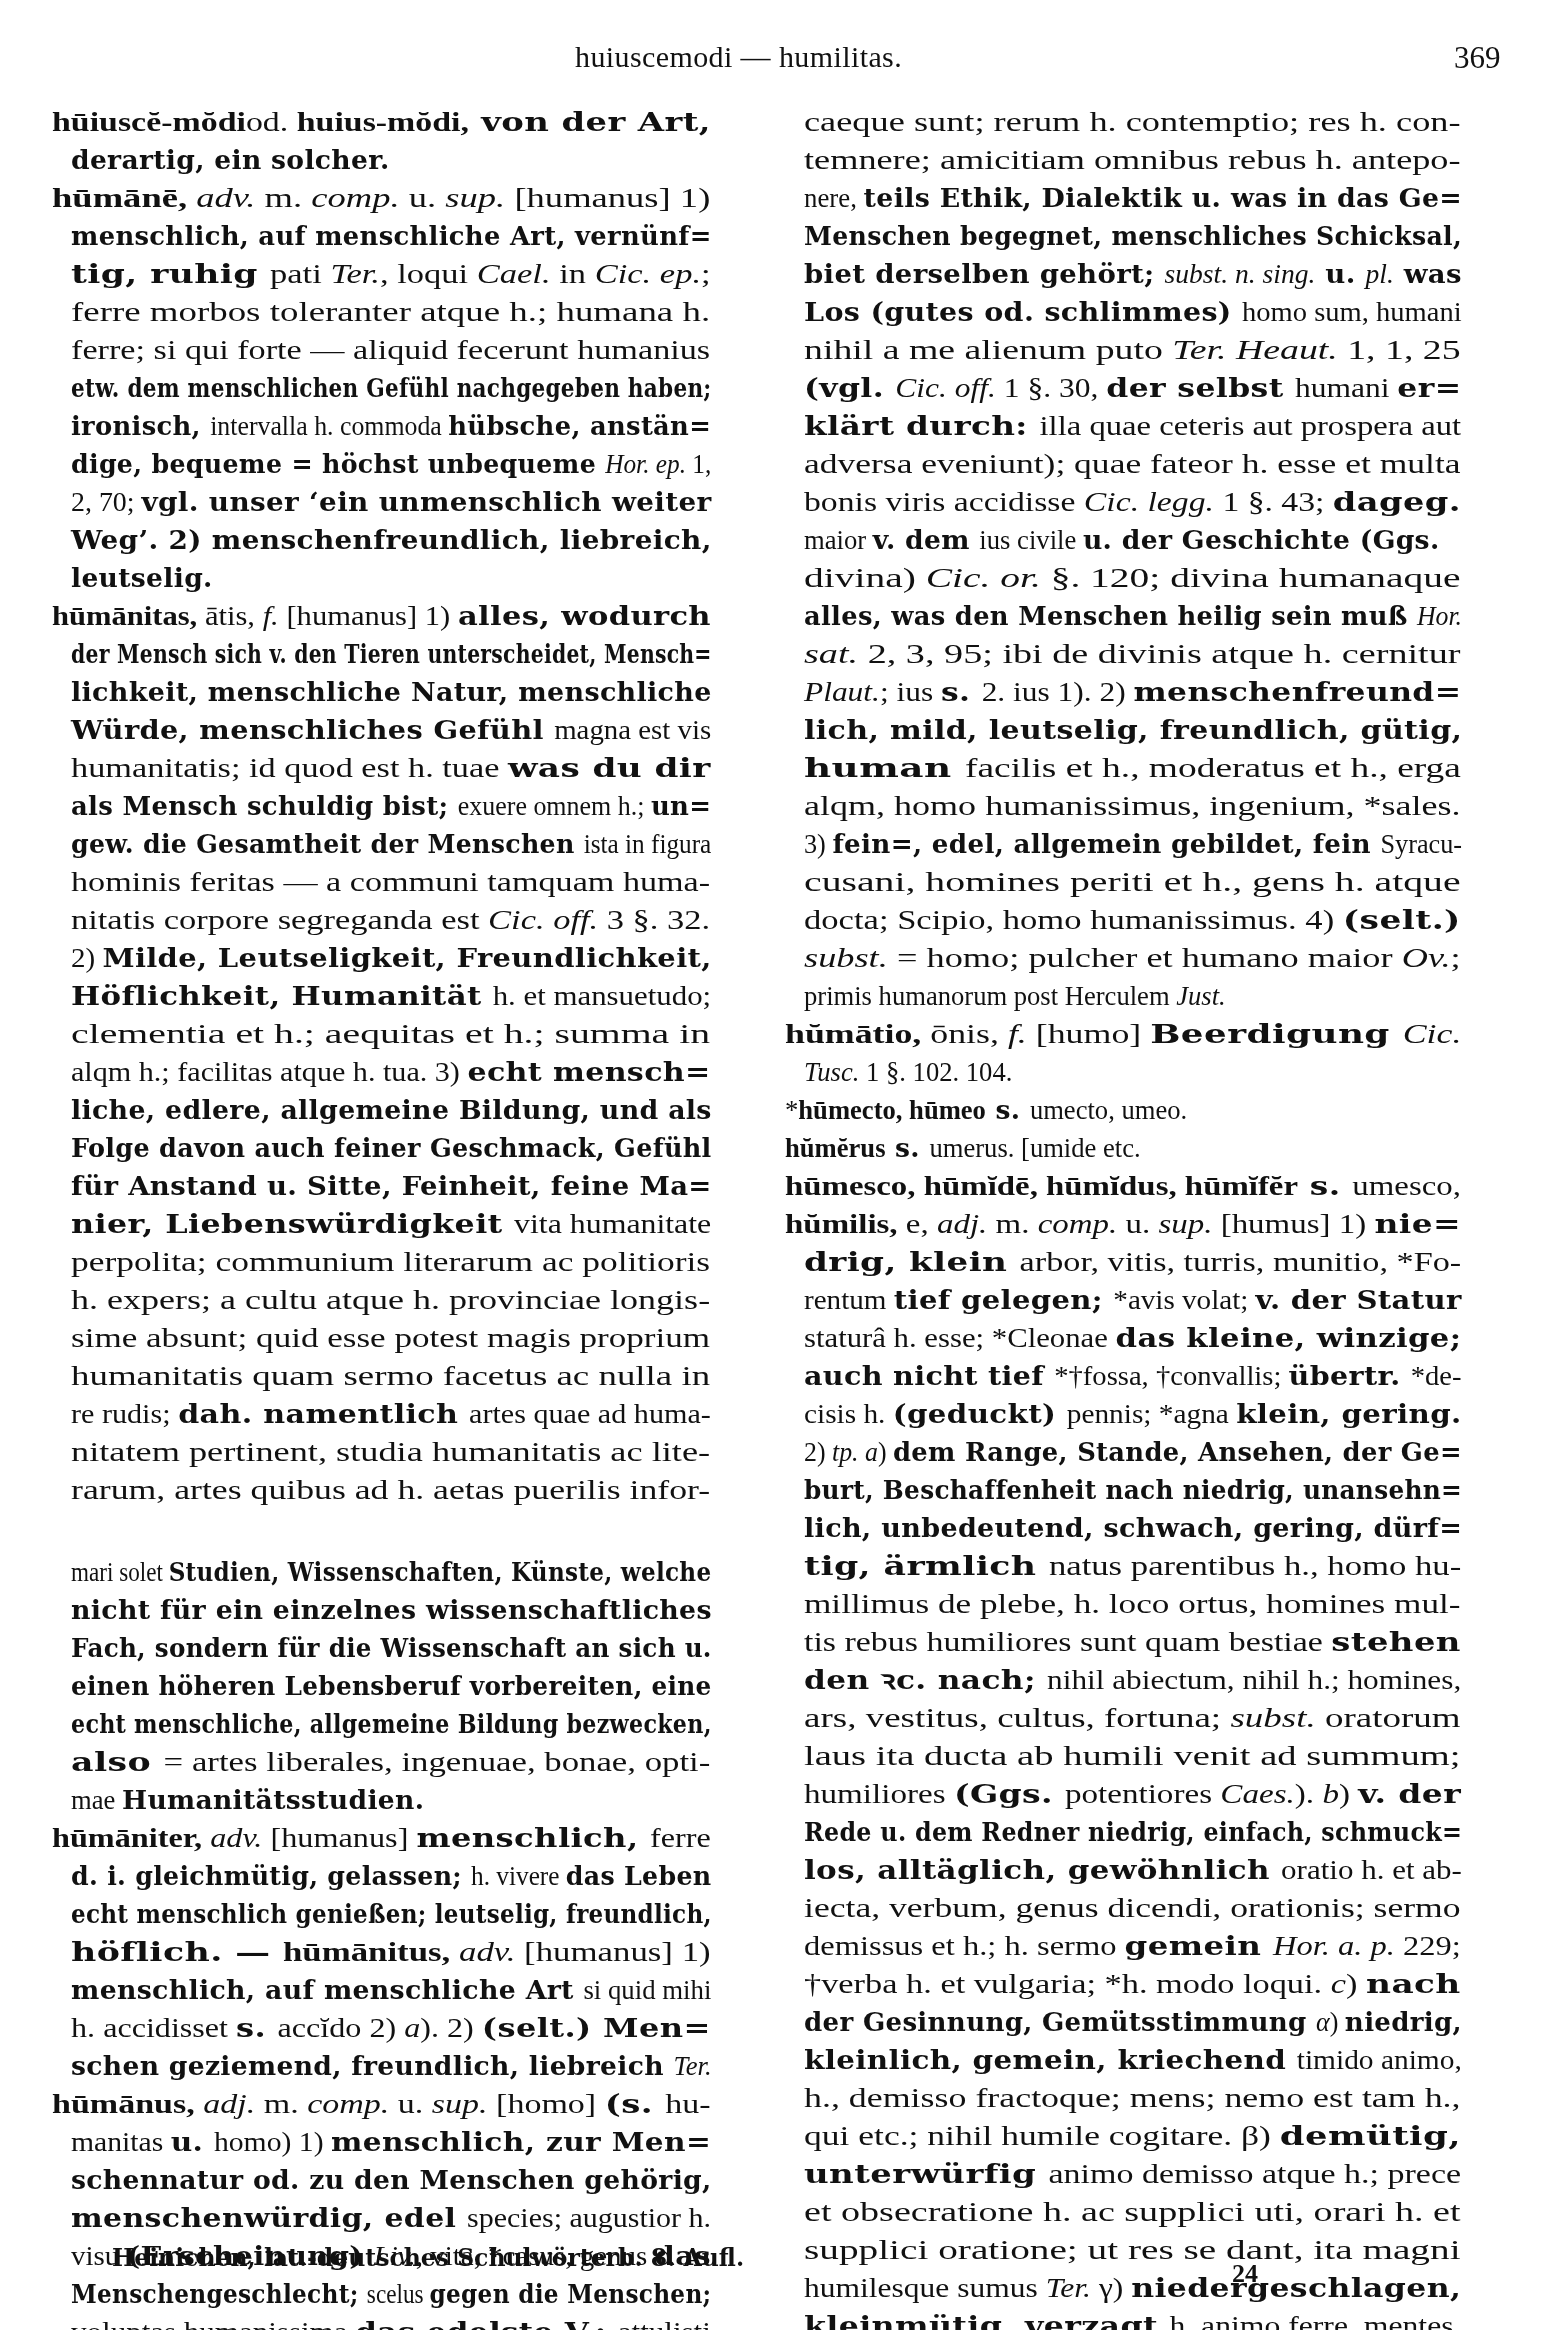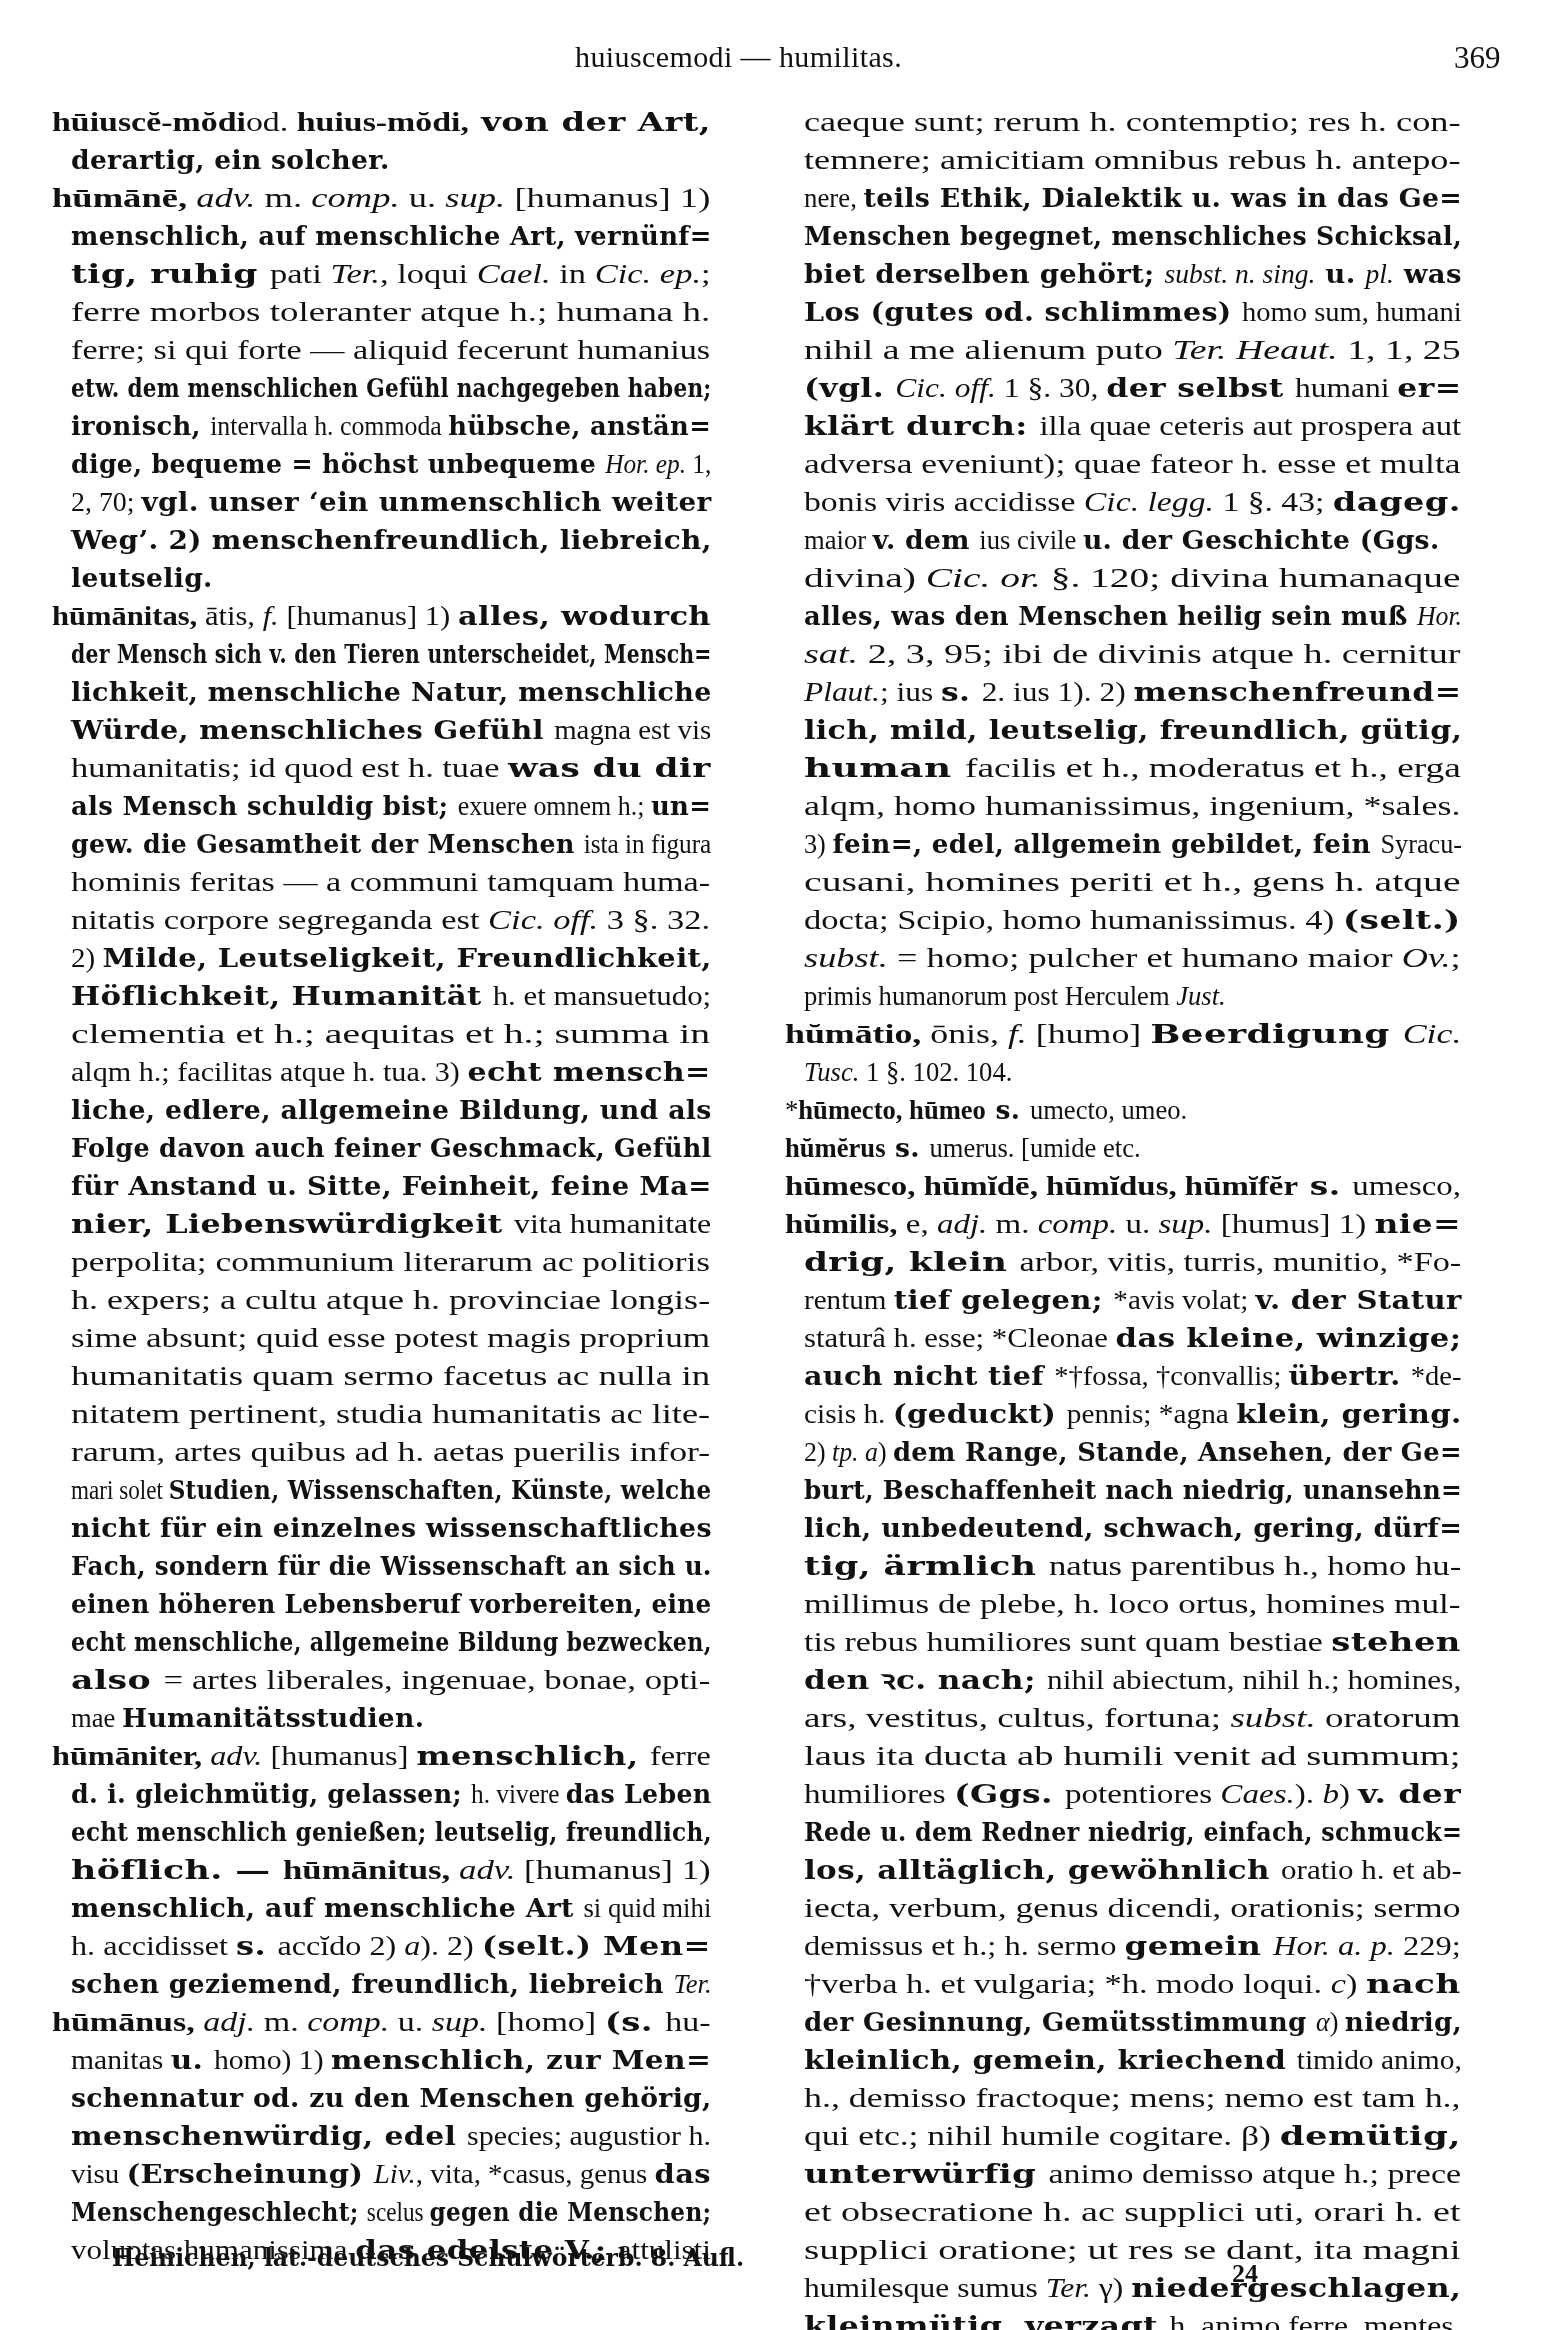--- a/index.html
+++ b/index.html
@@ -57,23 +57,24 @@
     <div class="line indent" style="padding-left: 19px;"><span class="scale" style="transform: scaleX(1.4947);"><span>clementia et h.; aequitas et h.; summa in</span></span></div>
     <div class="line indent" style="padding-left: 19px;"><span class="scale" style="transform: scaleX(1.1325);"><span>alqm h.; facilitas atque h. tua.  3) </span><span class="g">echt mensch=</span></span></div>
     <div class="line indent" style="padding-left: 19px;"><span class="scale" style="transform: scaleX(1.0086);"><span class="g">liche, edlere, allgemeine Bildung, und als</span></span></div>
     <div class="line indent" style="padding-left: 19px;"><span class="scale" style="transform: scaleX(0.9593);"><span class="g">Folge davon auch feiner Geschmack, Gefühl</span></span></div>
     <div class="line indent" style="padding-left: 19px;"><span class="scale" style="transform: scaleX(1.0351);"><span class="g">für Anstand u. Sitte, Feinheit, feine Ma=</span></span></div>
     <div class="line indent" style="padding-left: 19px;"><span class="scale" style="transform: scaleX(1.1969);"><span class="g">nier, Liebenswürdigkeit </span><span>vita humanitate</span></span></div>
     <div class="line indent" style="padding-left: 19px;"><span class="scale" style="transform: scaleX(1.3313);"><span>perpolita; communium literarum ac politioris</span></span></div>
     <div class="line indent" style="padding-left: 19px;"><span class="scale" style="transform: scaleX(1.3544);"><span>h. expers; a cultu atque h. provinciae longis-</span></span></div>
     <div class="line indent" style="padding-left: 19px;"><span class="scale" style="transform: scaleX(1.319);"><span>sime absunt; quid esse potest magis proprium</span></span></div>
     <div class="line indent" style="padding-left: 19px;"><span class="scale" style="transform: scaleX(1.3869);"><span>humanitatis quam sermo facetus ac nulla in</span></span></div>
+    <div class="line indent" style="padding-left: 19px;"><span class="scale" style="transform: scaleX(1.1331);"><span>re rudis; </span><span class="g">dah. namentlich </span><span>artes quae ad huma-</span></span></div>
     <div class="line indent" style="padding-left: 19px;"><span class="scale" style="transform: scaleX(1.365);"><span>nitatem pertinent, studia humanitatis ac lite-</span></span></div>
     <div class="line indent" style="padding-left: 19px;"><span class="scale" style="transform: scaleX(1.3433);"><span>rarum, artes quibus ad h. aetas puerilis infor-</span></span></div>
-    <div class="line indent" style="padding-left: 19px;"><span class="scale" style="transform: scaleX(0.8696);"><span>mari solet </span><span class="g">Studien, Wissenschaften, Künste, welche</span></span></div>
+    <div class="line indent" style="padding-left: 19px; margin-top: 44px;"><span class="scale" style="transform: scaleX(0.8696);"><span>mari solet </span><span class="g">Studien, Wissenschaften, Künste, welche</span></span></div>
     <div class="line indent" style="padding-left: 19px;"><span class="scale" style="transform: scaleX(1.0075);"><span class="g">nicht für ein einzelnes wissenschaftliches</span></span></div>
     <div class="line indent" style="padding-left: 19px;"><span class="scale" style="transform: scaleX(0.9259);"><span class="g">Fach, sondern für die Wissenschaft an sich u.</span></span></div>
     <div class="line indent" style="padding-left: 19px;"><span class="scale" style="transform: scaleX(0.9329);"><span class="g">einen höheren Lebensberuf vorbereiten, eine</span></span></div>
     <div class="line indent" style="padding-left: 19px;"><span class="scale" style="transform: scaleX(0.8362);"><span class="g">echt menschliche, allgemeine Bildung bezwecken,</span></span></div>
     <div class="line indent" style="padding-left: 19px;"><span class="scale" style="transform: scaleX(1.3075);"><span class="g">also </span><span>= artes liberales, ingenuae, bonae, opti-</span></span></div>
     <div class="line indent last" style="padding-left: 19px;"><span class="scale" style="transform: scaleX(1);"><span>mae </span><span class="g">Humanitätsstudien.</span></span></div>
     <div class="line head" style="padding-left: 0px;"><span class="scale" style="transform: scaleX(1.2121);"><span class="b">hūmāniter,</span><span class="i"> adv.</span><span> [humanus] </span><span class="g">menschlich, </span><span>ferre</span></span></div>
     <div class="line indent" style="padding-left: 19px;"><span class="scale" style="transform: scaleX(0.9507);"><span class="g">d. i. gleichmütig, gelassen; </span><span>h. vivere </span><span class="g">das Leben</span></span></div>
     <div class="line indent" style="padding-left: 19px;"><span class="scale" style="transform: scaleX(0.868);"><span class="g">echt menschlich genießen; leutselig, freundlich,</span></span></div>
     <div class="line indent" style="padding-left: 19px;"><span class="scale" style="transform: scaleX(1.3089);"><span class="g">höflich. — </span><span class="b">hūmānitus,</span><span class="i"> adv.</span><span> [humanus] 1)</span></span></div>

